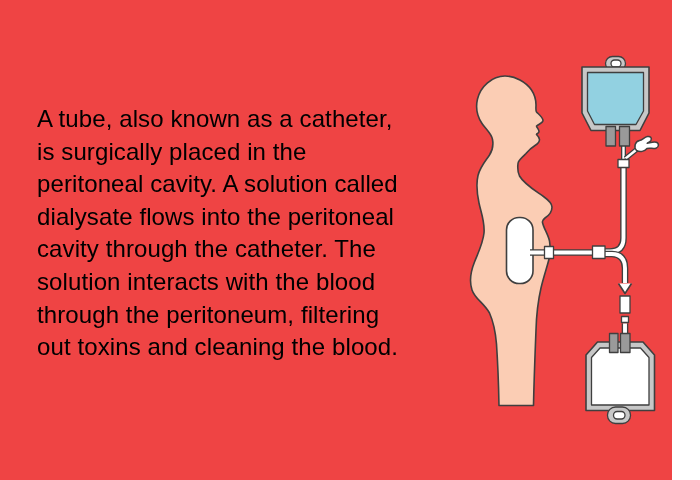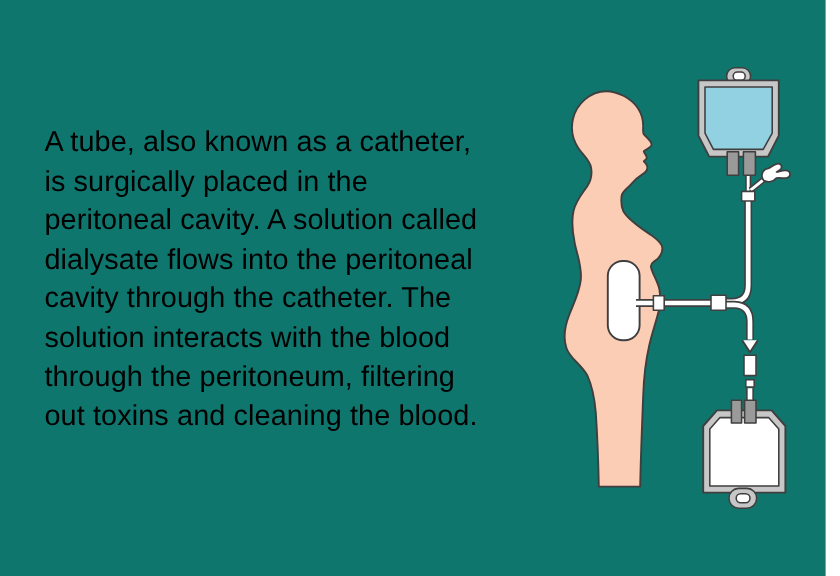--- a/index.html
+++ b/index.html
@@ -1,22 +1,21 @@
 <!DOCTYPE html>
 <html><head>
 <meta charset="utf-8">
 <style>
   html,body{margin:0;padding:0;}
   .canvas{
     position:relative;
     width:672px;height:480px;
-    background:#0f766e;
+    background:#ef4444;
     overflow:hidden;
     font-family:"Liberation Sans", sans-serif;
-    padding-left:16px;
   }
   .body-text{
     position:absolute;
     left:37px;top:103px;
     width:452px;
     font-size:24px;
     line-height:32.6px;
     color:#000000;
     white-space:pre-line;
     letter-spacing:0.1px;

